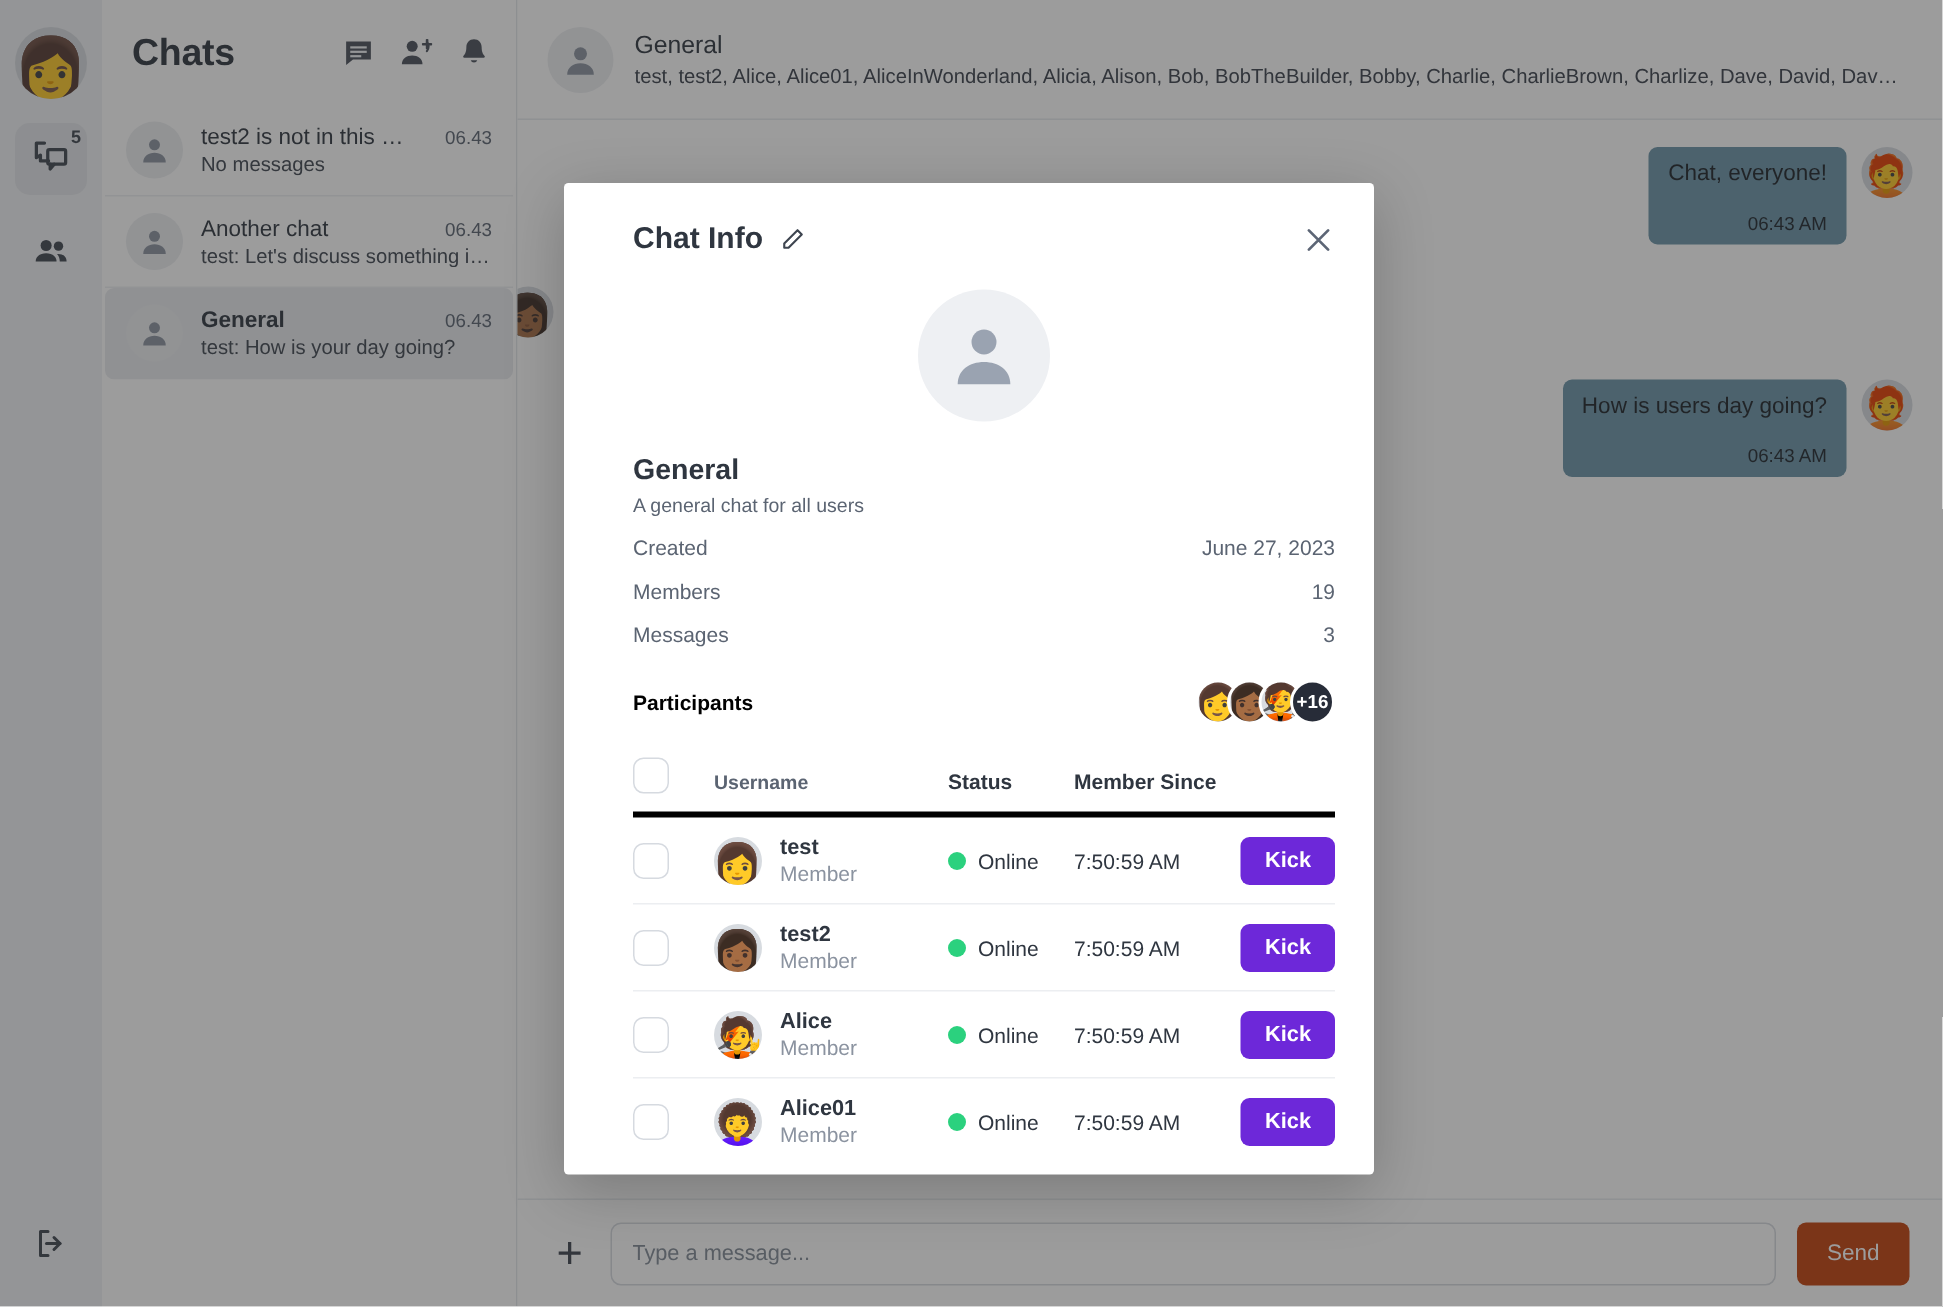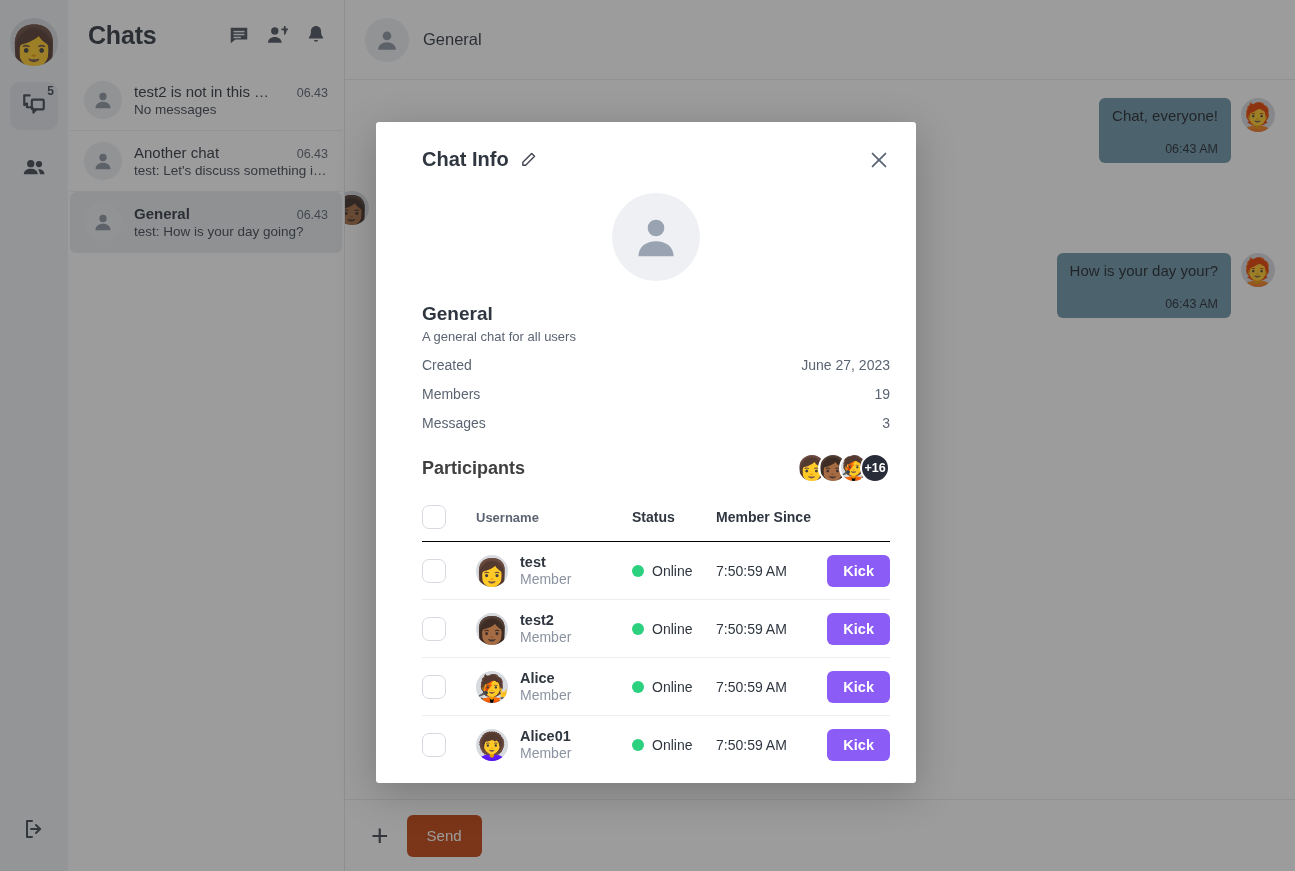--- a/index.html
+++ b/index.html
@@ -163,39 +163,39 @@
   .info-row {
     display: flex; justify-content: space-between; align-items: flex-start;
     font-size: 14px; color: #5b6472; padding: 13px 0 0;
   }
   .info-val { color: #5b6472; }
 
   .participants-head {
     display: flex; justify-content: space-between; align-items: center;
     margin-top: 22px;
   }
-  .participants-title { font-size: 18px; font-weight: 700; color: #404040; }
+  .participants-title { font-size: 14px; font-weight: 700; color: #000000; }
   .avatar-stack { display: flex; align-items: center; }
   .avatar-stack > * { margin-left: -9px; }
   .avatar-stack > *:first-child { margin-left: 0; }
   .stack-av {
     width: 30px; height: 30px; border-radius: 50%; background: #d7dbe0;
     overflow: hidden; display: flex; align-items: flex-end; justify-content: center;
     font-size: 25px; line-height: 1; border: 2px solid #fff;
   }
   .stack-more {
     width: 30px; height: 30px; border-radius: 50%; background: #272c38;
     color: #fff; font-size: 12.5px; font-weight: 700;
     display: flex; align-items: center; justify-content: center; border: 2px solid #fff;
   }
 
   .ptable { width: 100%; margin-top: 16px; }
   .pt-head {
-    display: flex; align-items: center; padding: 6px 0 12px;
-    border-bottom: 1px solid #000000;
+    display: flex; align-items: flex-end; padding: 6px 0 12px;
+    border-bottom: 4px solid #000000;
     font-size: 13px; font-weight: 700; color: #5b6472;
   }
   .pt-row {
     display: flex; align-items: center; padding: 12px 0;
     border-bottom: 1px solid #eceef1;
   }
   .c-check { flex: 0 0 54px; }
   .c-user { flex: 1 1 auto; display: flex; align-items: center; gap: 12px; }
   .c-status { flex: 0 0 84px; display: flex; align-items: center; gap: 8px; font-size: 14px; color: #2f3640; }
   .c-since { flex: 0 0 100px; font-size: 14px; color: #2f3640; }
@@ -208,21 +208,21 @@
   .p-avatar {
     width: 32px; height: 32px; border-radius: 50%; background: #d7dbe0;
     overflow: hidden; flex: 0 0 32px;
     display: flex; align-items: flex-end; justify-content: center;
     font-size: 27px; line-height: 1;
   }
   .p-name { font-size: 14.5px; font-weight: 700; color: #2f3640; }
   .p-role { font-size: 14px; color: #8b93a0; margin-top: 1px; }
   .dot { width: 12px; height: 12px; border-radius: 50%; background: #2bd17e; flex: 0 0 12px; }
   .kick-btn {
-    background: #8b5cf6; color: #fff; border: none; border-radius: 6px;
+    background: #6d28d9; color: #fff; border: none; border-radius: 6px;
     padding: 8px 16px; font-size: 14.5px; font-weight: 700; cursor: pointer;
     font-family: "Liberation Sans", sans-serif;
   }
 </style>
 </head>
 <body>
 
 <div id="app">
 
   <div class="rail">
@@ -345,47 +345,49 @@
   <div class="main">
     <div class="main-header">
       <div class="main-header-avatar">
         <svg width="26" height="26" viewBox="0 0 24 24" fill="#8b93a0">
             <circle cx="12" cy="8.2" r="4"></circle>
             <path d="M3.8 21c0-4.4 3.7-7 8.2-7s8.2 2.6 8.2 7z"></path>
           </svg>
       </div>
       <div class="main-header-text">
         <div class="main-header-title">General</div>
+        <div class="main-header-sub">test, test2, Alice, Alice01, AliceInWonderland, Alicia, Alison, Bob, BobTheBuilder, Bobby, Charlie, CharlieBrown, Charlize, Dave, David, Dav…</div>
       </div>
     </div>
 
     <div class="messages">
       <div class="msg-row out">
         <div class="bubble">
           <div class="bubble-text">Chat, everyone!</div>
           <div class="bubble-time">06:43 AM</div>
         </div>
         <div class="msg-avatar">🧑‍🦰</div>
       </div>
 
       <div class="msg-row in">
         <div class="msg-avatar">👩🏾</div>
       </div>
 
       <div class="msg-row out">
         <div class="bubble">
-          <div class="bubble-text">How is your day your?</div>
+          <div class="bubble-text">How is users day going?</div>
           <div class="bubble-time">06:43 AM</div>
         </div>
         <div class="msg-avatar">🧑‍🦰</div>
       </div>
     </div>
 
     <div class="composer">
       <div class="plus-btn">+</div>
+      <input class="msg-input" value="" placeholder="Type a message..." style="">
       <button class="send-btn">Send</button>
     </div>
   </div>
 
   <div class="overlay"></div>
 
   <div class="modal">
     <div class="modal-inner">
 
       <div class="modal-head">

